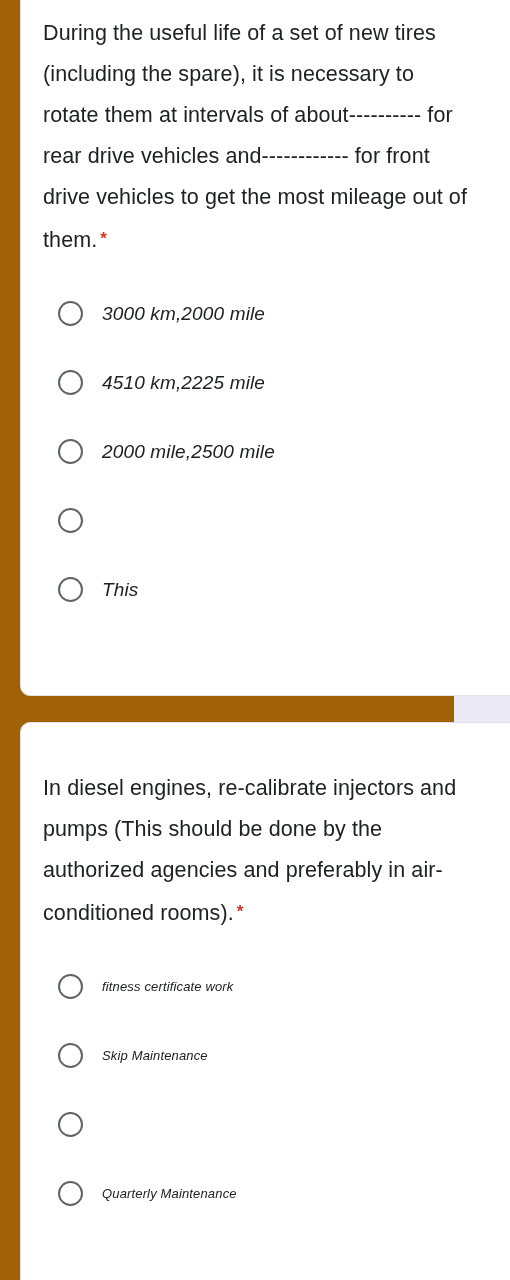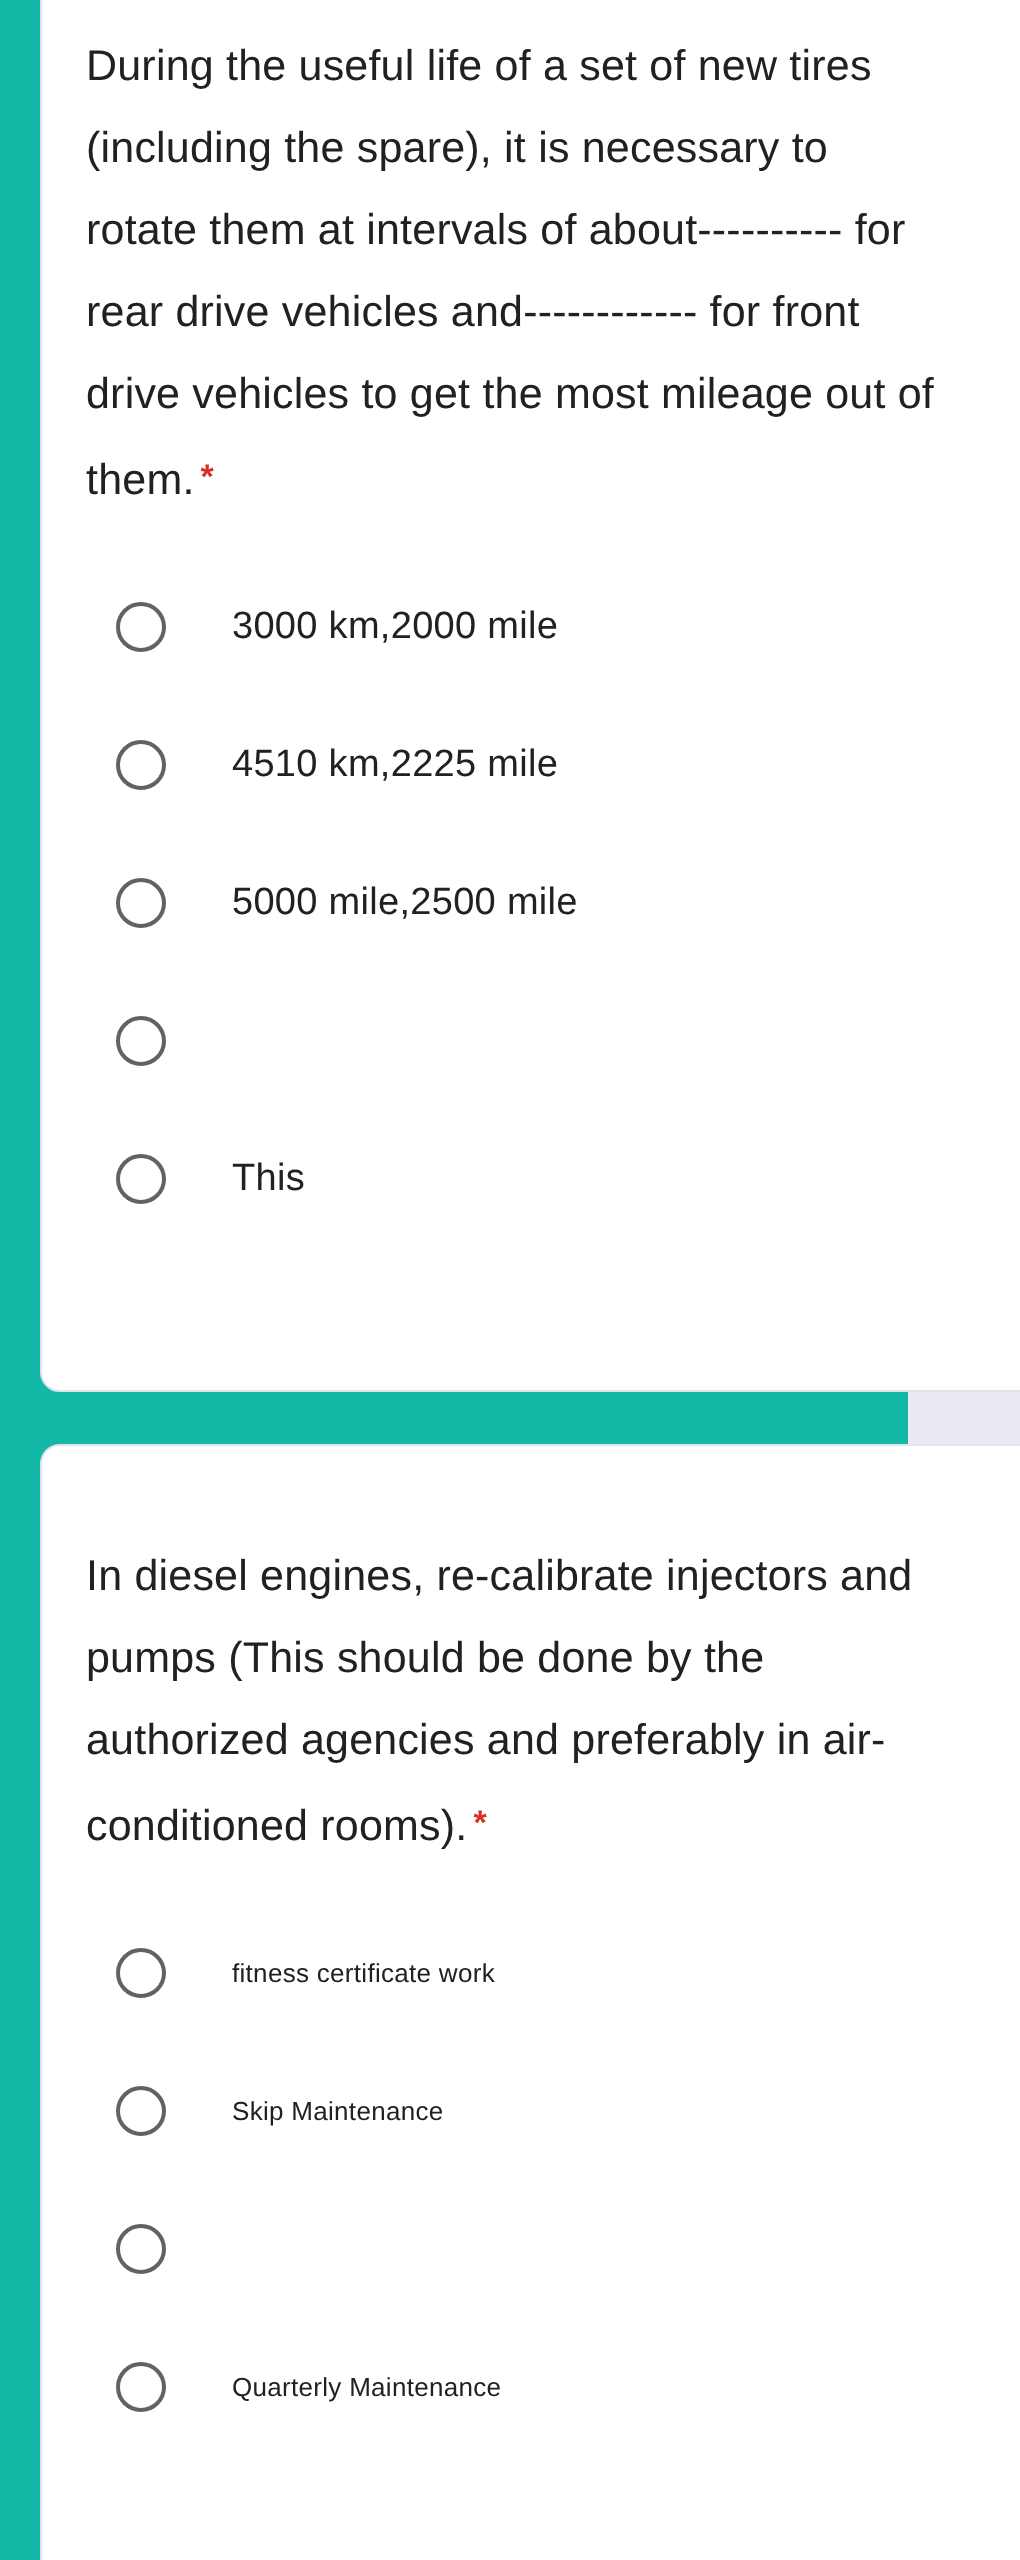--- a/index.html
+++ b/index.html
@@ -13,21 +13,21 @@
   body {
     background: #ebe9f4;
     font-family: "Liberation Sans", "DejaVu Sans", sans-serif;
     -webkit-font-smoothing: antialiased;
   }
 
   .page {
     position: relative;
     width: 454px;
     height: 1280px;
-    background: #14b8a6;
+    background: #a16207;
   }
 
   
   .card {
     position: absolute;
     left: 20px;
     width: 520px;              
     background: #ffffff;
     border: 1px solid #e3e1ec;
     border-radius: 10px;
@@ -85,26 +85,27 @@
   .radio {
     flex: 0 0 auto;
     width: 25px;
     height: 25px;
     border: 2.4px solid #5f6368;
     border-radius: 50%;
     background: #fff;
   }
 
   .option-label {
-    margin-left: 33px;
+    margin-left: 19px;
     font-size: 19px;
     line-height: 24px;
     color: #202124;
     letter-spacing: 0.15px;
     white-space: nowrap;
+    font-style: italic;
   }
 
   #card-2 .option-label { font-size: 13px; }
 </style>
 </head>
 <body>
 
 <div class="page">
 
   <div class="card" id="card-1">
@@ -121,21 +122,21 @@
           <span class="option-label">3000 km,2000 mile</span>
         </div>
 
         <div class="option">
           <span class="radio"></span>
           <span class="option-label">4510 km,2225 mile</span>
         </div>
 
         <div class="option">
           <span class="radio"></span>
-          <span class="option-label">5000 mile,2500 mile</span>
+          <span class="option-label">2000 mile,2500 mile</span>
         </div>
 
         <div class="option">
           <span class="radio"></span>
         </div>
 
         <div class="option">
           <span class="radio"></span>
           <span class="option-label">This</span>
         </div>

